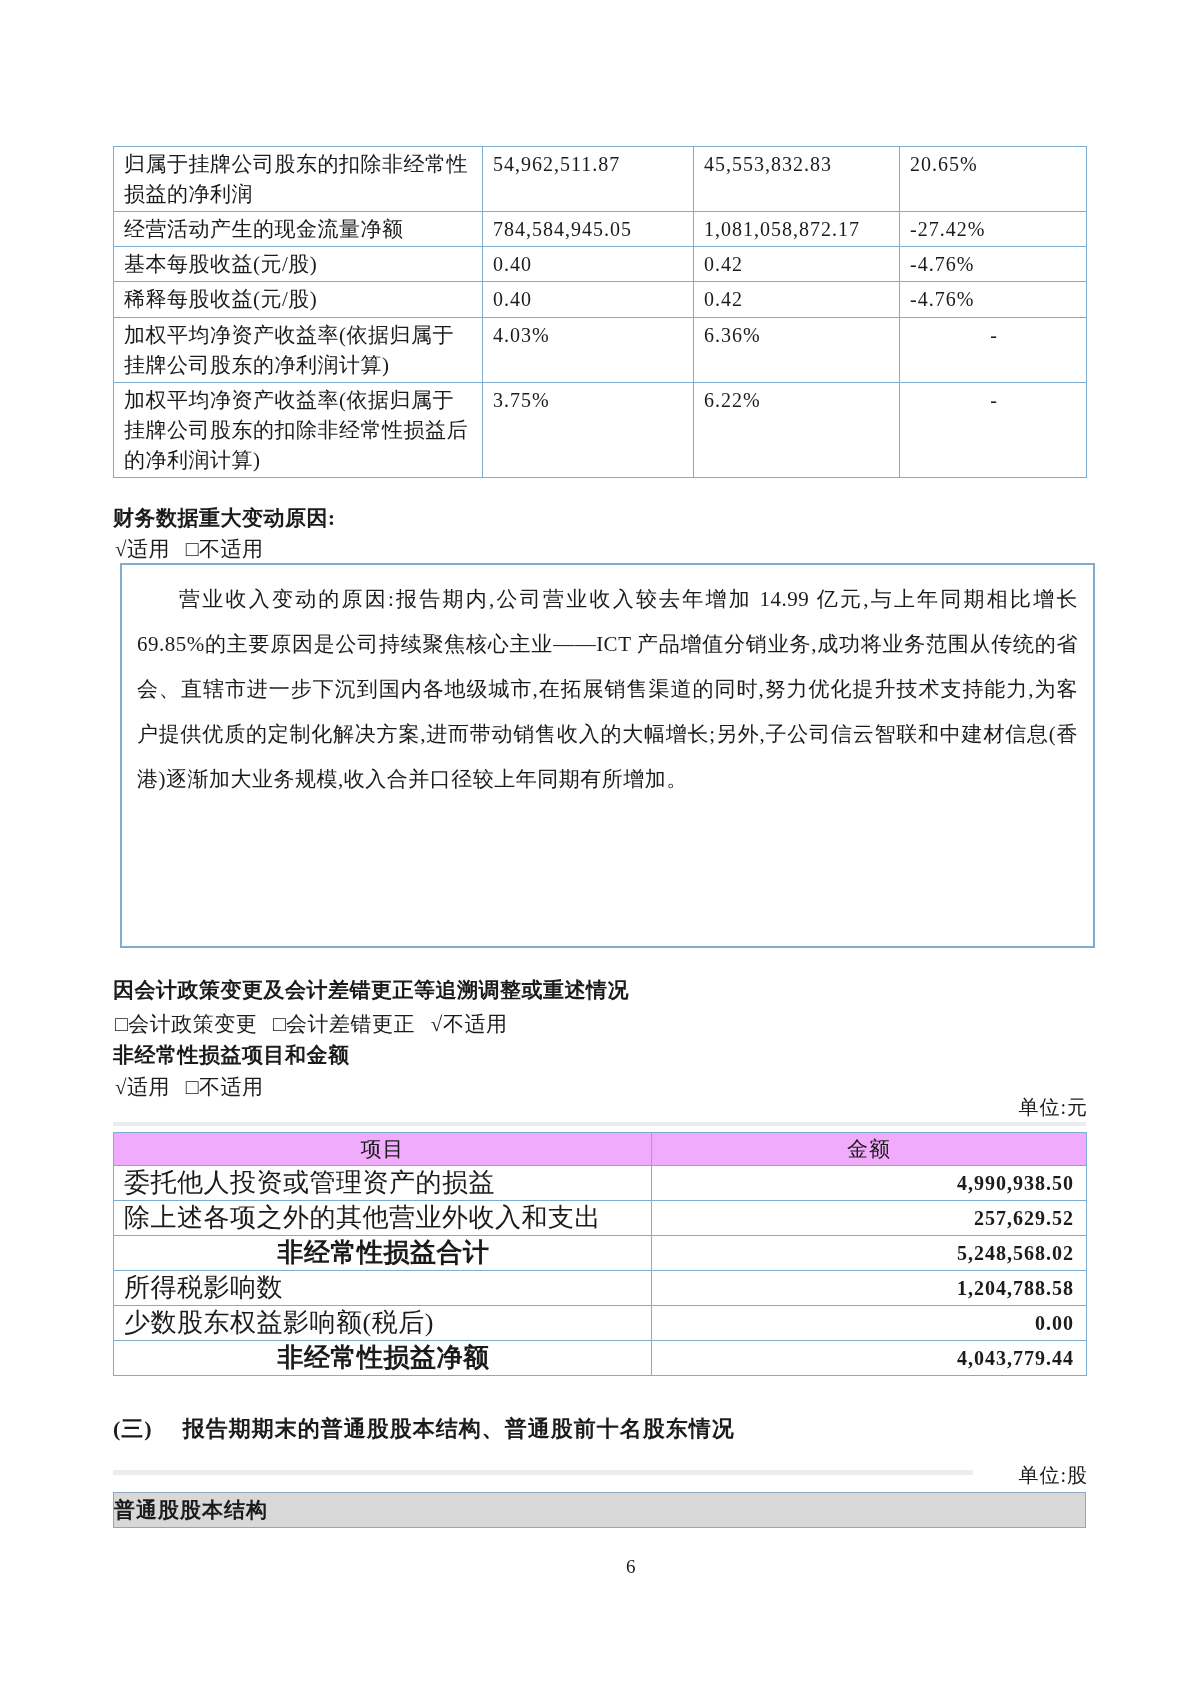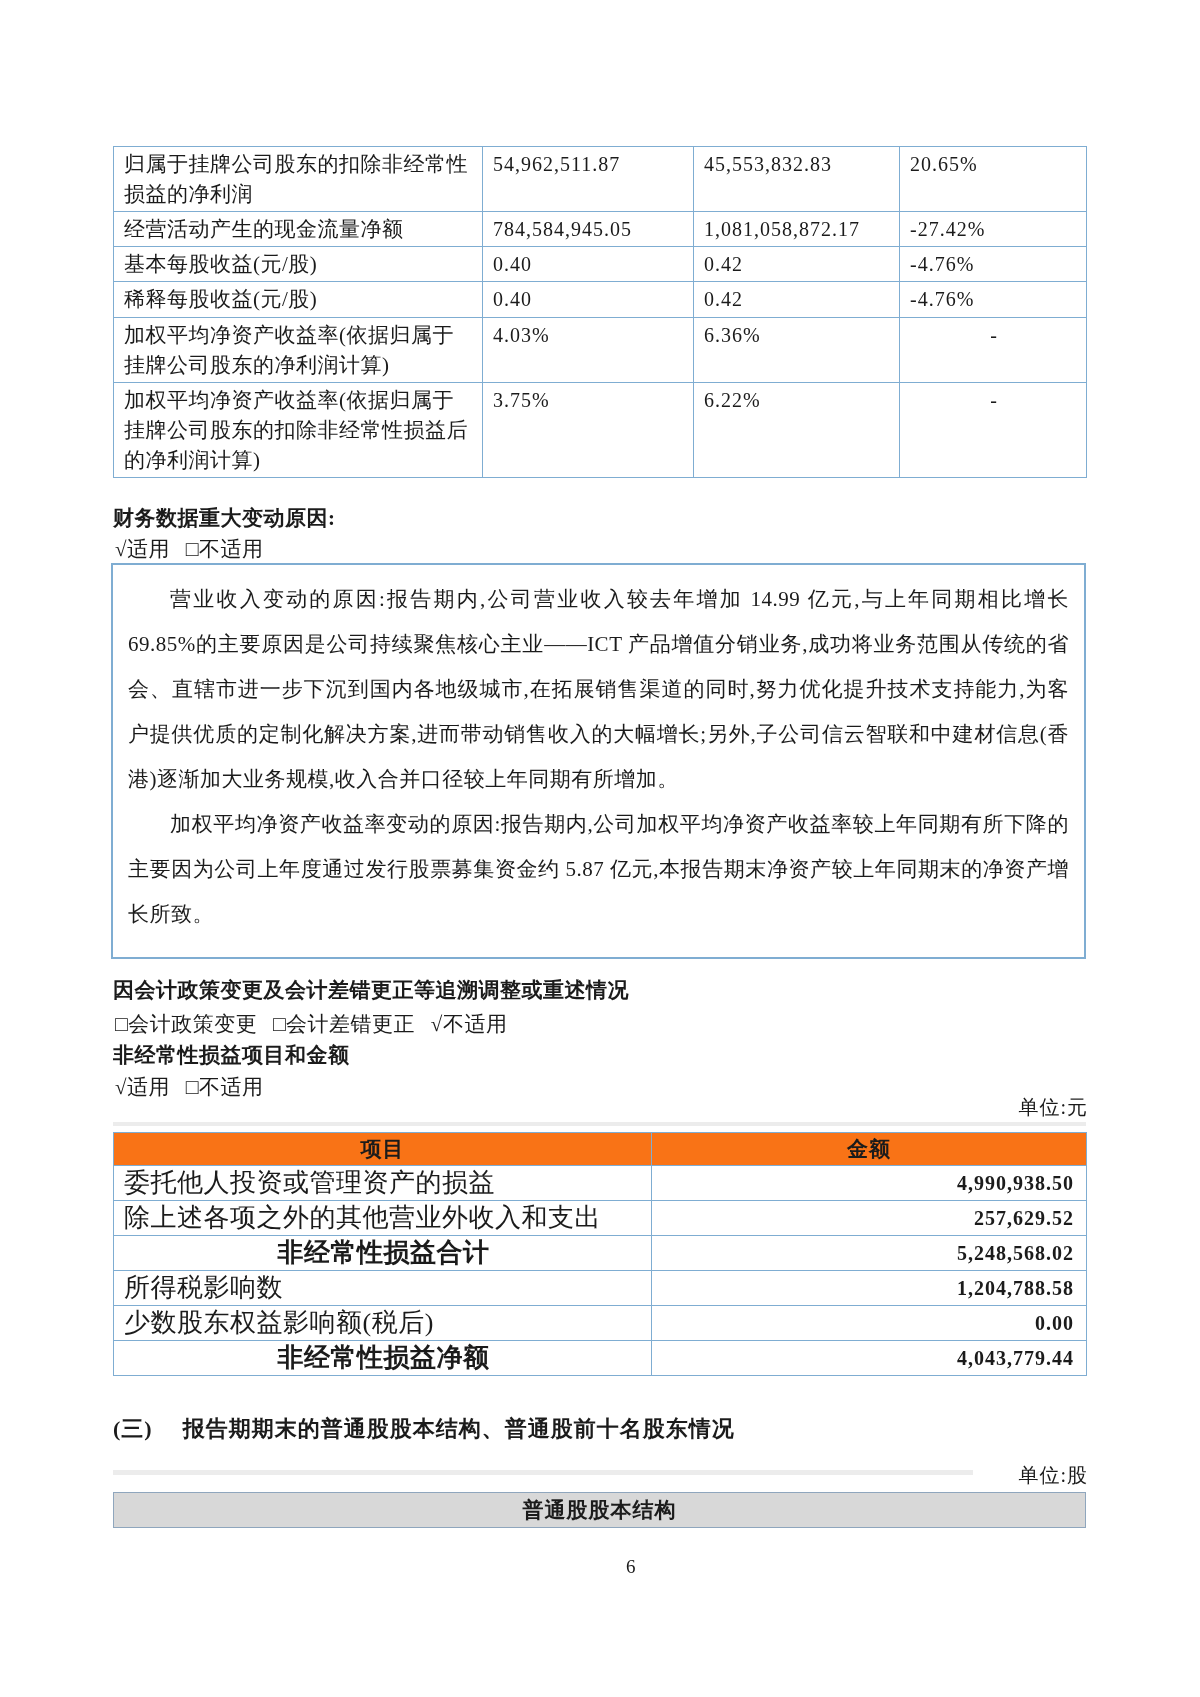--- a/index.html
+++ b/index.html
@@ -33,45 +33,45 @@
   .h-bold{
     position:absolute;left:113px;
     font-size:21px;font-weight:bold;letter-spacing:0.5px;line-height:28px;
   }
   .opt-line{
     position:absolute;left:115px;
     font-size:21px;line-height:28px;letter-spacing:0.5px;word-spacing:10px;
   }
   
   .reason-box{
-    position:absolute;left:111px;top:563px;width:941px;height:351px;
+    position:absolute;left:120px;top:563px;width:941px;height:351px;
     border:2px solid #7fadd2;
-    padding:12px 15px 29px 15px;
+    padding:12px 15px 18px 15px;
     background:#ffffff;
   }
   .reason-box p{
     margin:0;
     font-size:21px;line-height:45px;
     text-align:justify;text-indent:2em;
     letter-spacing:0.5px;
   }
   
   .unit{
     position:absolute;right:112px;
     font-size:20px;line-height:26px;letter-spacing:1px;
   }
   
   table.nri{
     position:absolute;left:113px;top:1132px;width:973px;
     border-collapse:collapse;table-layout:fixed;
   }
   table.nri th{
-    background:#f97316;
+    background:#f0abfc;
     border:1px solid #7fadd2;
-    font-size:21px;font-weight:bold;
+    font-size:21px;font-weight:normal;
     height:30px;text-align:center;letter-spacing:1px;
   }
   table.nri td{
     border:1px solid #7fadd2;
     font-size:26px;line-height:32px;height:34px;
     vertical-align:middle;
     padding:0 8px 0 10px;
     letter-spacing:0.5px;
   }
   table.nri td.num{
@@ -83,21 +83,21 @@
   .sec3{
     position:absolute;left:113px;top:1414px;
     font-size:22px;font-weight:bold;letter-spacing:1px;line-height:30px;
   }
   .sec3 .no{display:inline-block;margin-right:30px;}
   
   .grey-bar{
     position:absolute;left:113px;top:1492px;width:971px;height:34px;
     background:#d8d8d8;
     border:1px solid #8fa6bd;
-    display:flex;align-items:center;justify-content:center;
+    display:flex;align-items:center;
     font-size:21px;font-weight:bold;letter-spacing:1px;
   }
   
   .faint{
     position:absolute;background:#ececec;height:4px;
   }
   
   .pageno{
     position:absolute;top:1556px;left:626px;
     font-size:19px;
@@ -153,21 +153,20 @@
       <td class="num dash">-</td>
     </tr>
   </tbody>
     </table>
 
   <div class="h-bold" style="top:504px">财务数据重大变动原因:</div>
   <div class="opt-line" style="top:535px">√适用 □不适用</div>
 
   <div class="reason-box">
     <p>营业收入变动的原因:报告期内,公司营业收入较去年增加 14.99 亿元,与上年同期相比增长 69.85%的主要原因是公司持续聚焦核心主业——ICT 产品增值分销业务,成功将业务范围从传统的省会、直辖市进一步下沉到国内各地级城市,在拓展销售渠道的同时,努力优化提升技术支持能力,为客户提供优质的定制化解决方案,进而带动销售收入的大幅增长;另外,子公司信云智联和中建材信息(香港)逐渐加大业务规模,收入合并口径较上年同期有所增加。</p>
-    <p>加权平均净资产收益率变动的原因:报告期内,公司加权平均净资产收益率较上年同期有所下降的主要因为公司上年度通过发行股票募集资金约 5.87 亿元,本报告期末净资产较上年同期末的净资产增长所致。</p>
   </div>
 
   <div class="h-bold" style="top:976px">因会计政策变更及会计差错更正等追溯调整或重述情况</div>
   <div class="opt-line" style="top:1010px">□会计政策变更 □会计差错更正 √不适用</div>
 
   <div class="h-bold" style="top:1041px">非经常性损益项目和金额</div>
   <div class="opt-line" style="top:1073px">√适用 □不适用</div>
 
   <div class="unit" style="top:1094px">单位:元</div>
 

